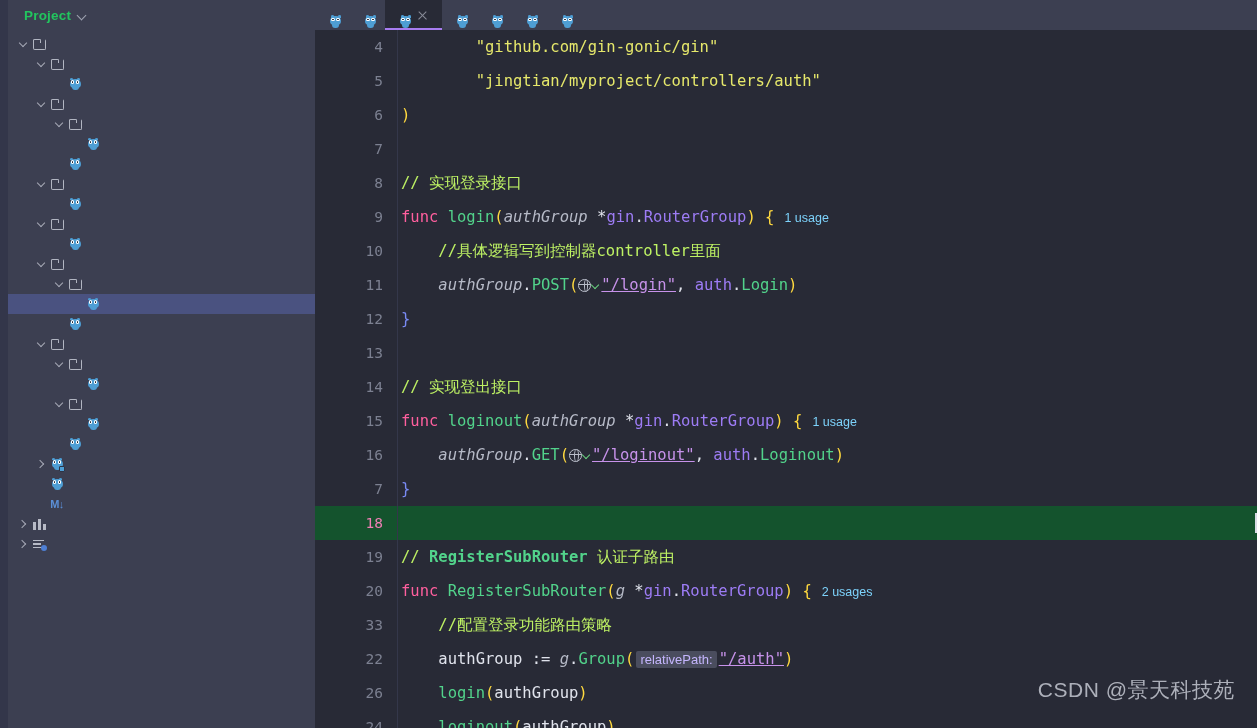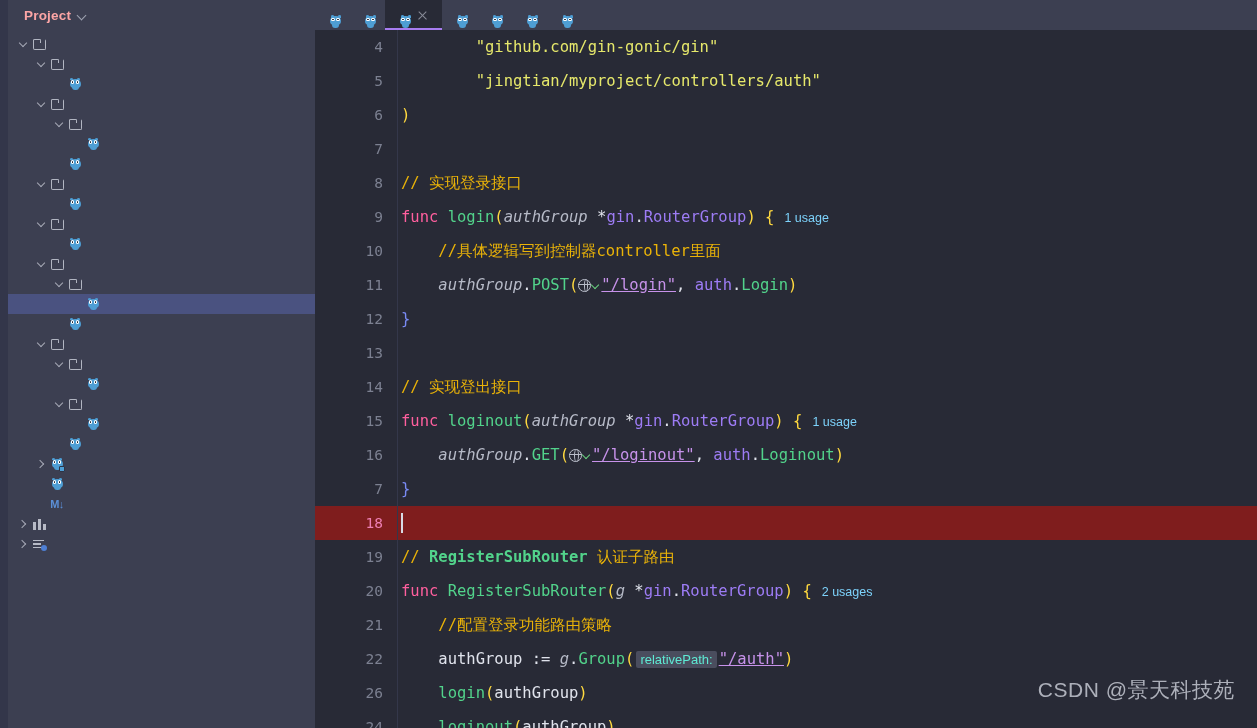--- a/index.html
+++ b/index.html
@@ -20,21 +20,21 @@
     width:307px; flex:0 0 307px; height:728px;
     background:#3c3f51;
     position:relative; overflow:hidden;
   }
   .side-head {
     height:30px; display:flex; align-items:center;
     padding-left:16px; gap:7px;
     background:#3c3f51;
   }
   .side-head .title {
-    font-size:13.5px; font-weight:bold; color:#fca5a5; letter-spacing:.2px;
+    font-size:13.5px; font-weight:bold; color:#22c55e; letter-spacing:.2px;
   }
   .chev-d {
     width:9px; height:9px; position:relative; display:inline-block;
   }
   .chev-d::before{
     content:""; position:absolute; left:0; top:1px;
     width:6px;height:6px; border-right:1.4px solid #9fa3b2; border-bottom:1.4px solid #9fa3b2;
     transform:rotate(45deg);
   }
   .tree { padding-top:4px; position:relative; }
@@ -139,46 +139,46 @@
   .tab .x::before{ transform:rotate(45deg);} .tab .x::after{ transform:rotate(-45deg);}
 
   
   .code-area { flex:1 1 auto; position:relative; overflow:hidden; background:#282a36; }
   .lines { position:relative; }
   .line {
     height:34px; display:flex; align-items:center;
     font-family:"DejaVu Sans Mono","Liberation Mono",monospace;
     font-size:15.5px; position:relative;
   }
-  .line.cur { background:#7f1d1d; }
+  .line.cur { background:#14532d;justify-content:space-between; }
   .gut {
     width:82px; flex:0 0 82px; text-align:right; padding-right:14px;
     color:#7c8091; font-size:14.5px;
     font-family:"DejaVu Sans Mono","Liberation Mono",monospace;
   }
   .line.cur .gut { color:#ee7fb4; }
   .sep { position:absolute; left:82px; top:0; bottom:0; width:1px; background:#34374a; }
   .src { padding-left:4px; white-space:pre; }
 
   
   .kw      { color:#ff5f9e; }
   .fn      { color:#52d38b; }
   .typ     { color:#9d7cf5; }
   .var     { color:#b6bac7; font-style:italic; }
   .pl      { color:#e0e3ec; }
   .str     { color:#e6e86b; }
   .url     { color:#c792ea; text-decoration:underline; }
-  .cmt     { color:#eab308; }
+  .cmt     { color:#bef264; }
   .cmtgrn  { color:#52d38b; font-weight:bold; }
   .paren1  { color:#ffd93f; }
   .paren2  { color:#7a8bf5; }
   .brace   { color:#ffd93f; }
   .usage   { color:#7dd3fc; font-size:12.5px; font-family:"Liberation Sans",sans-serif; padding-left:10px; font-style:normal;}
   .hint {
-    background:#4a4d5e; color:#5eead4; font-size:13px;
+    background:#4a4d5e; color:#c4b5fd; font-size:13px;
     font-family:"Liberation Sans",sans-serif;
     padding:1px 4px; border-radius:2px; margin:0 2px;
   }
   .globe {
     display:inline-block; width:13px;height:13px; border-radius:50%;
     border:1.4px solid #b9bdc9; position:relative; vertical-align:-2px; margin:0 0px;
   }
   .globe::before{
     content:""; position:absolute; left:4.3px; top:-1.4px; width:2.5px; height:13px;
     border:1.4px solid #b9bdc9; border-radius:50%; border-top:none;border-bottom:none;
@@ -625,21 +625,21 @@
           </div>
           <div class="line">
             <span class="gut">19</span>
             <span class="src"><span class="cmt">// </span><span class="cmtgrn">RegisterSubRouter</span><span class="cmt"> 认证子路由</span></span>
           </div>
           <div class="line">
             <span class="gut">20</span>
             <span class="src"><span class="kw">func</span> <span class="fn">RegisterSubRouter</span><span class="paren1">(</span><span class="var">g</span> <span class="pl">*</span><span class="typ">gin</span><span class="pl">.</span><span class="typ">RouterGroup</span><span class="paren1">)</span> <span class="brace">{</span><span class="usage">2 usages</span></span>
           </div>
           <div class="line">
-            <span class="gut">21</span>
+            <span class="gut">33</span>
             <span class="src"><span class="cmt">    //配置登录功能路由策略</span></span>
           </div>
           <div class="line">
             <span class="gut">22</span>
             <span class="src">    <span class="pl">authGroup</span> <span class="pl">:=</span> <span class="var">g</span><span class="pl">.</span><span class="fn">Group</span><span class="paren1">(</span><span class="hint">relativePath:</span><span class="url">"/auth"</span><span class="paren1">)</span></span>
           </div>
           <div class="line">
             <span class="gut">26</span>
             <span class="src">    <span class="fn">login</span><span class="paren1">(</span><span class="pl">authGroup</span><span class="paren1">)</span></span>
           </div>

